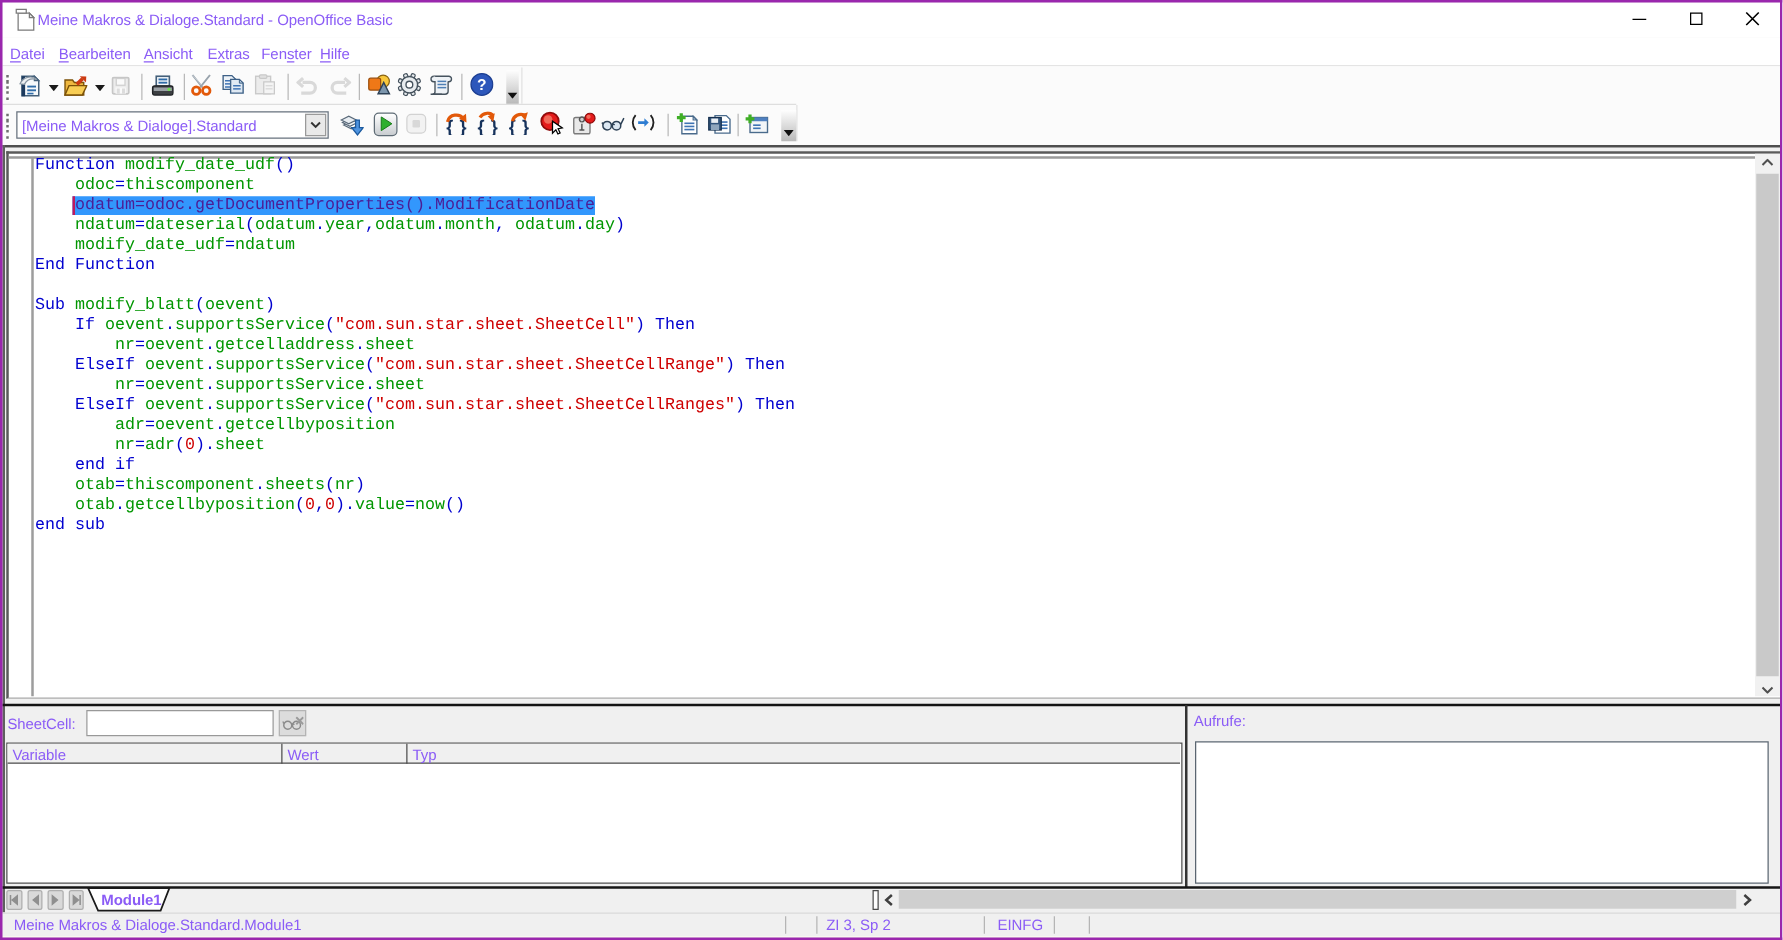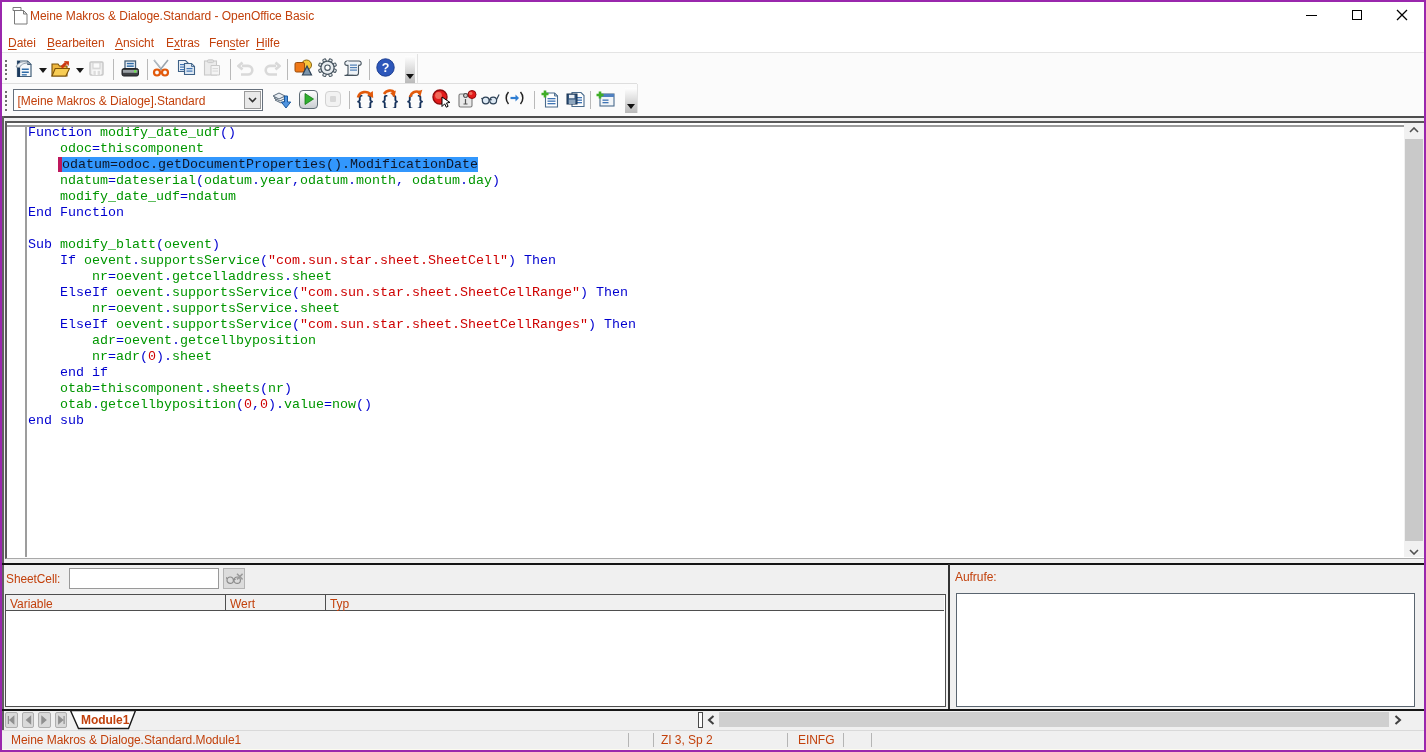--- a/index.html
+++ b/index.html
@@ -1,22 +1,22 @@
 <!DOCTYPE html>
 <html><head><meta charset="utf-8"><style>
 
 *{margin:0;padding:0;box-sizing:border-box}
 html,body{width:1426px;height:752px;overflow:hidden;background:#fff}
 body{font-family:"Liberation Sans",sans-serif;-webkit-font-smoothing:antialiased}
 .abs{position:absolute}
 #win{position:relative;width:1426px;height:752px;background:#f0f0f0}
 .k{color:#0000cf}.i{color:#009600}.s{color:#ce0000}
-.sel{background:#3297fd;color:#0f172a;border-left:4px solid #be185d;margin-left:-2px}
+.sel{background:#3297fd;color:#4c1d95;border-left:2px solid #be185d;margin-left:-2px}
 .vsep1{position:absolute;width:1px;background:#b9b9b9}
-.ui{font-size:12px;color:#c2410c;white-space:nowrap;letter-spacing:-0.05px}
+.ui{font-size:12px;color:#8b5cf6;white-space:nowrap;letter-spacing:-0.05px}
 u{text-decoration:underline;text-underline-offset:2px}
 pre{font-family:"Liberation Mono",monospace}
 
 </style></head><body>
 <div id="win">
 <div style="position:absolute;left:2px;top:2px;width:1422px;height:28px;background:#fff"></div>
 <svg class="abs" style="left:12px;top:6px" width="16" height="19" viewBox="0 0 16 19">
       <path d="M2.5 4.5 h9 l3.5 3.5 v10 h-12.5 z" fill="#fff" stroke="#7a7a7a" stroke-width="1"></path>
       <path d="M11.5 4.5 l3.5 3.5 h-3.5 z" fill="#e8e8e8" stroke="#7a7a7a" stroke-width="1"></path>
       <path d="M1 1.5 h8 v3 h-8 z" fill="#fff" stroke="#7a7a7a" stroke-width="1"></path>

